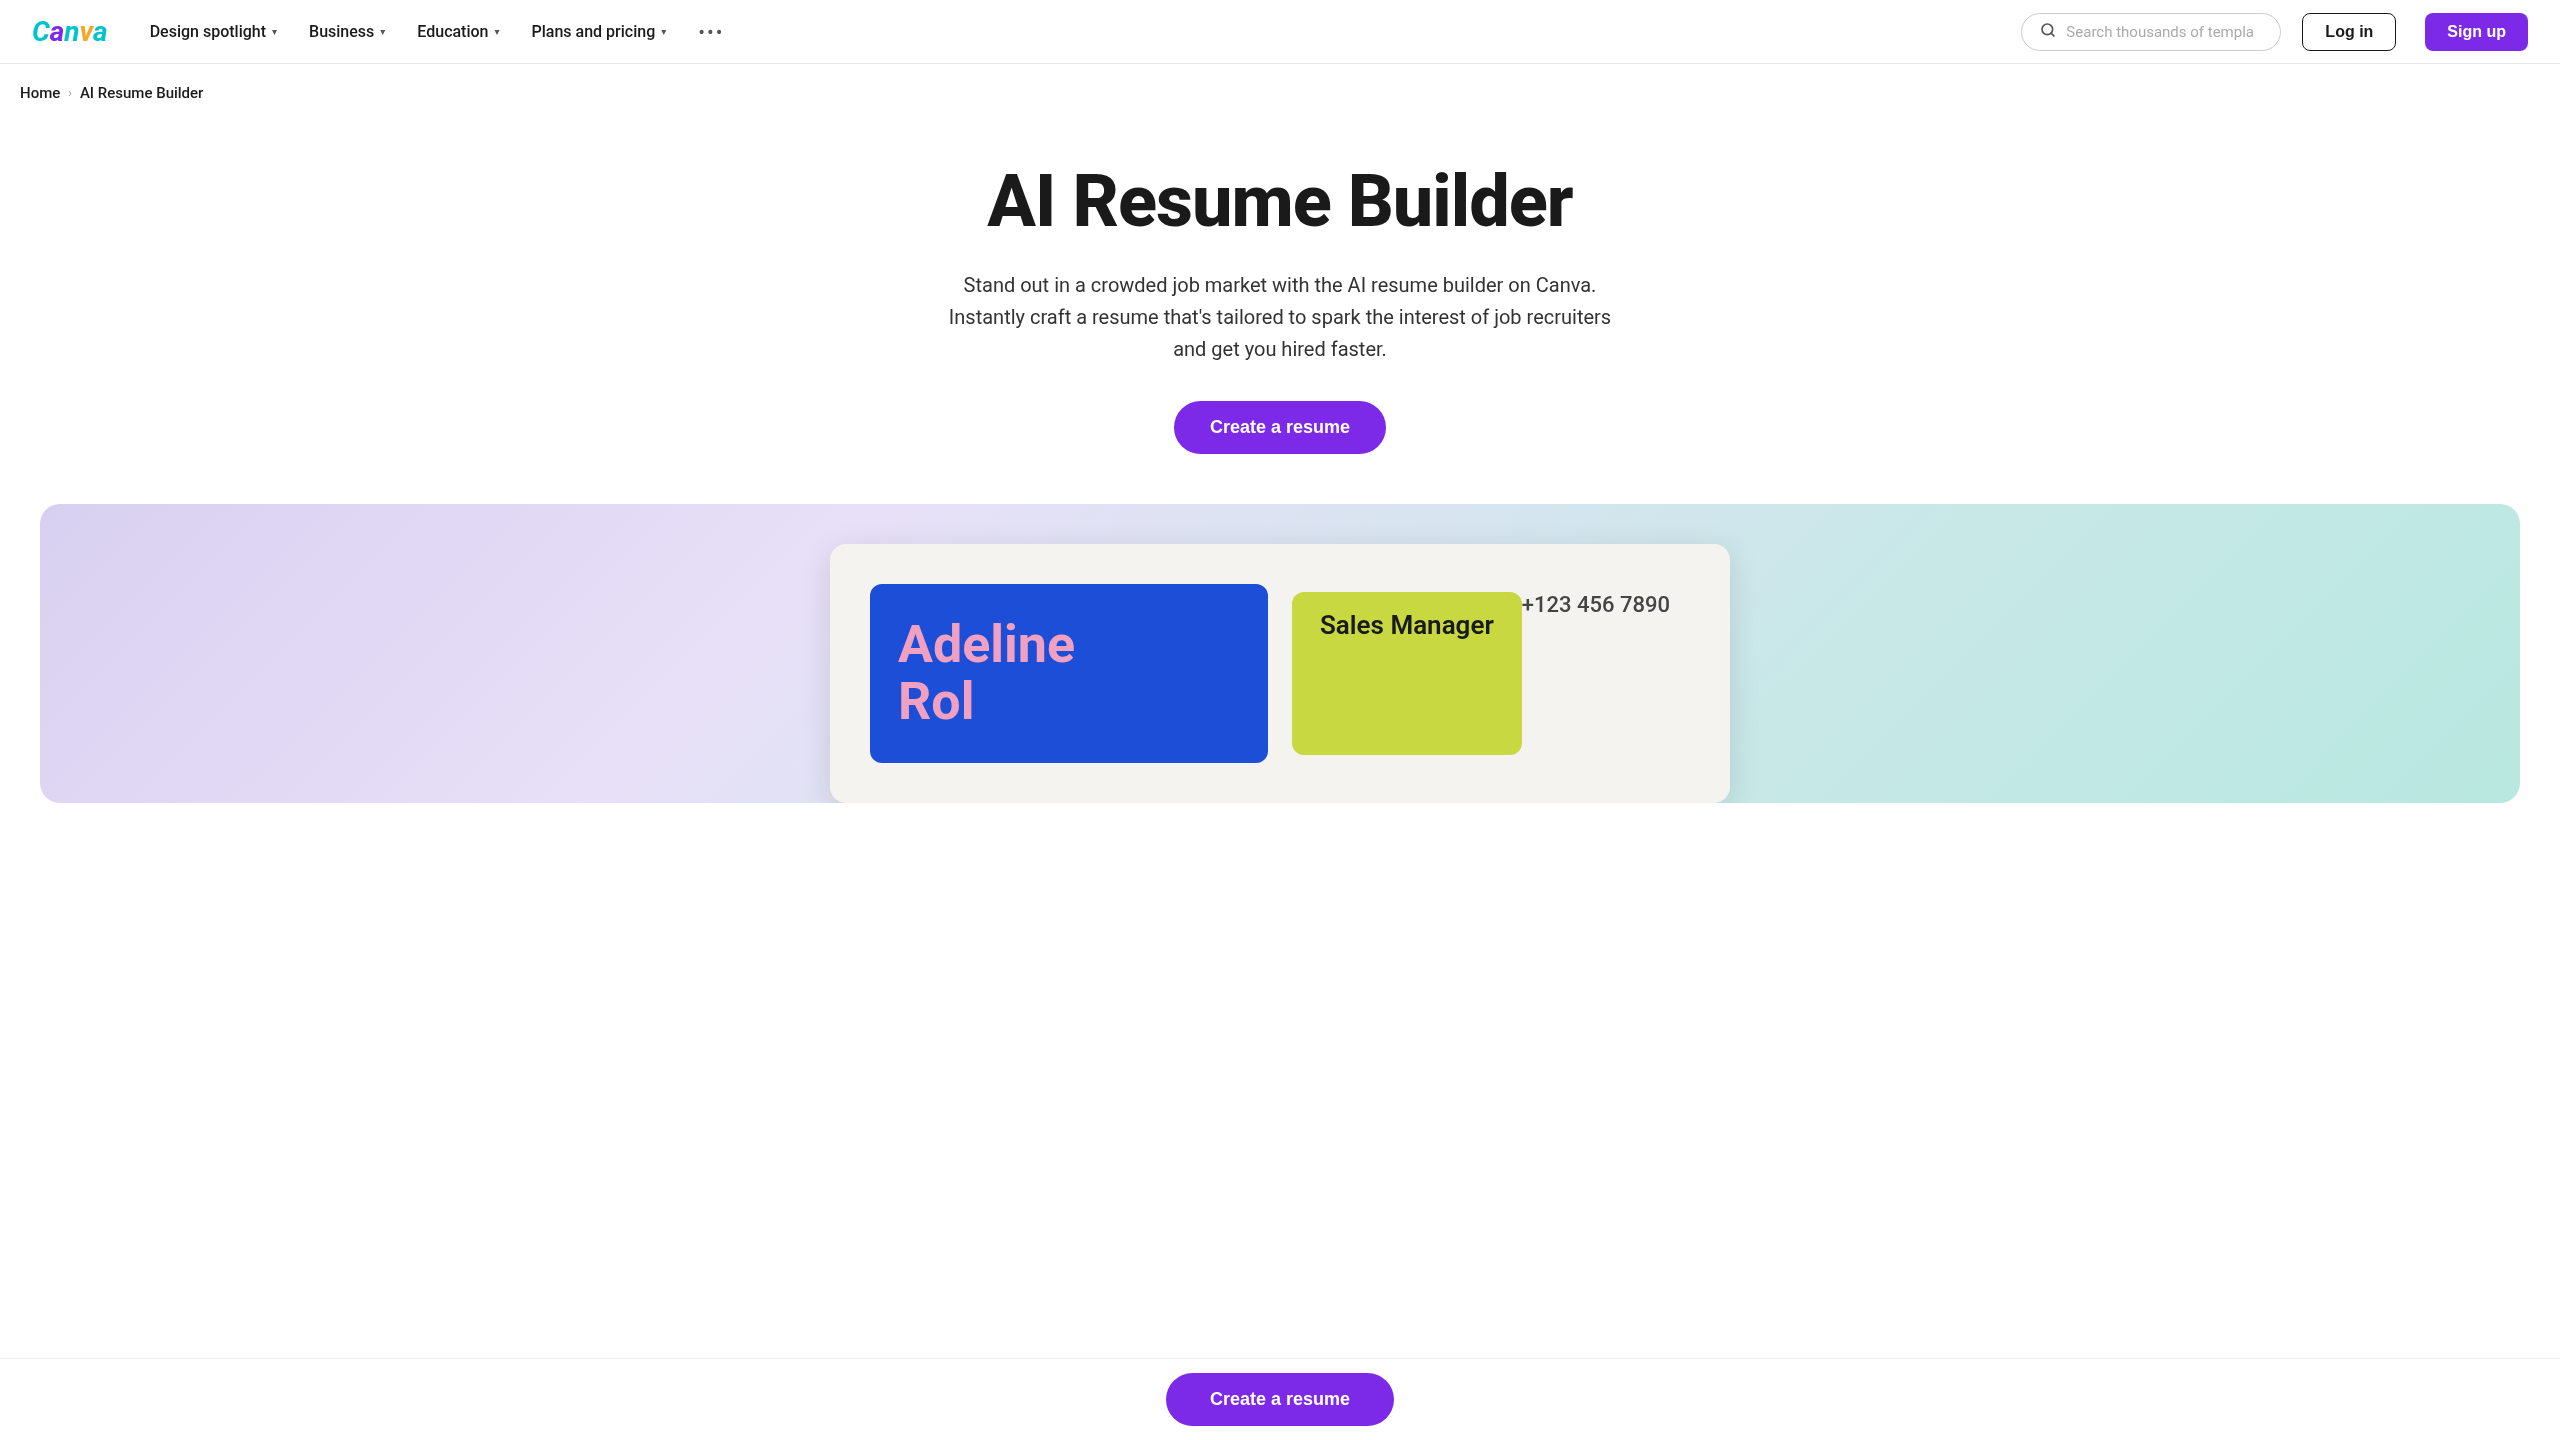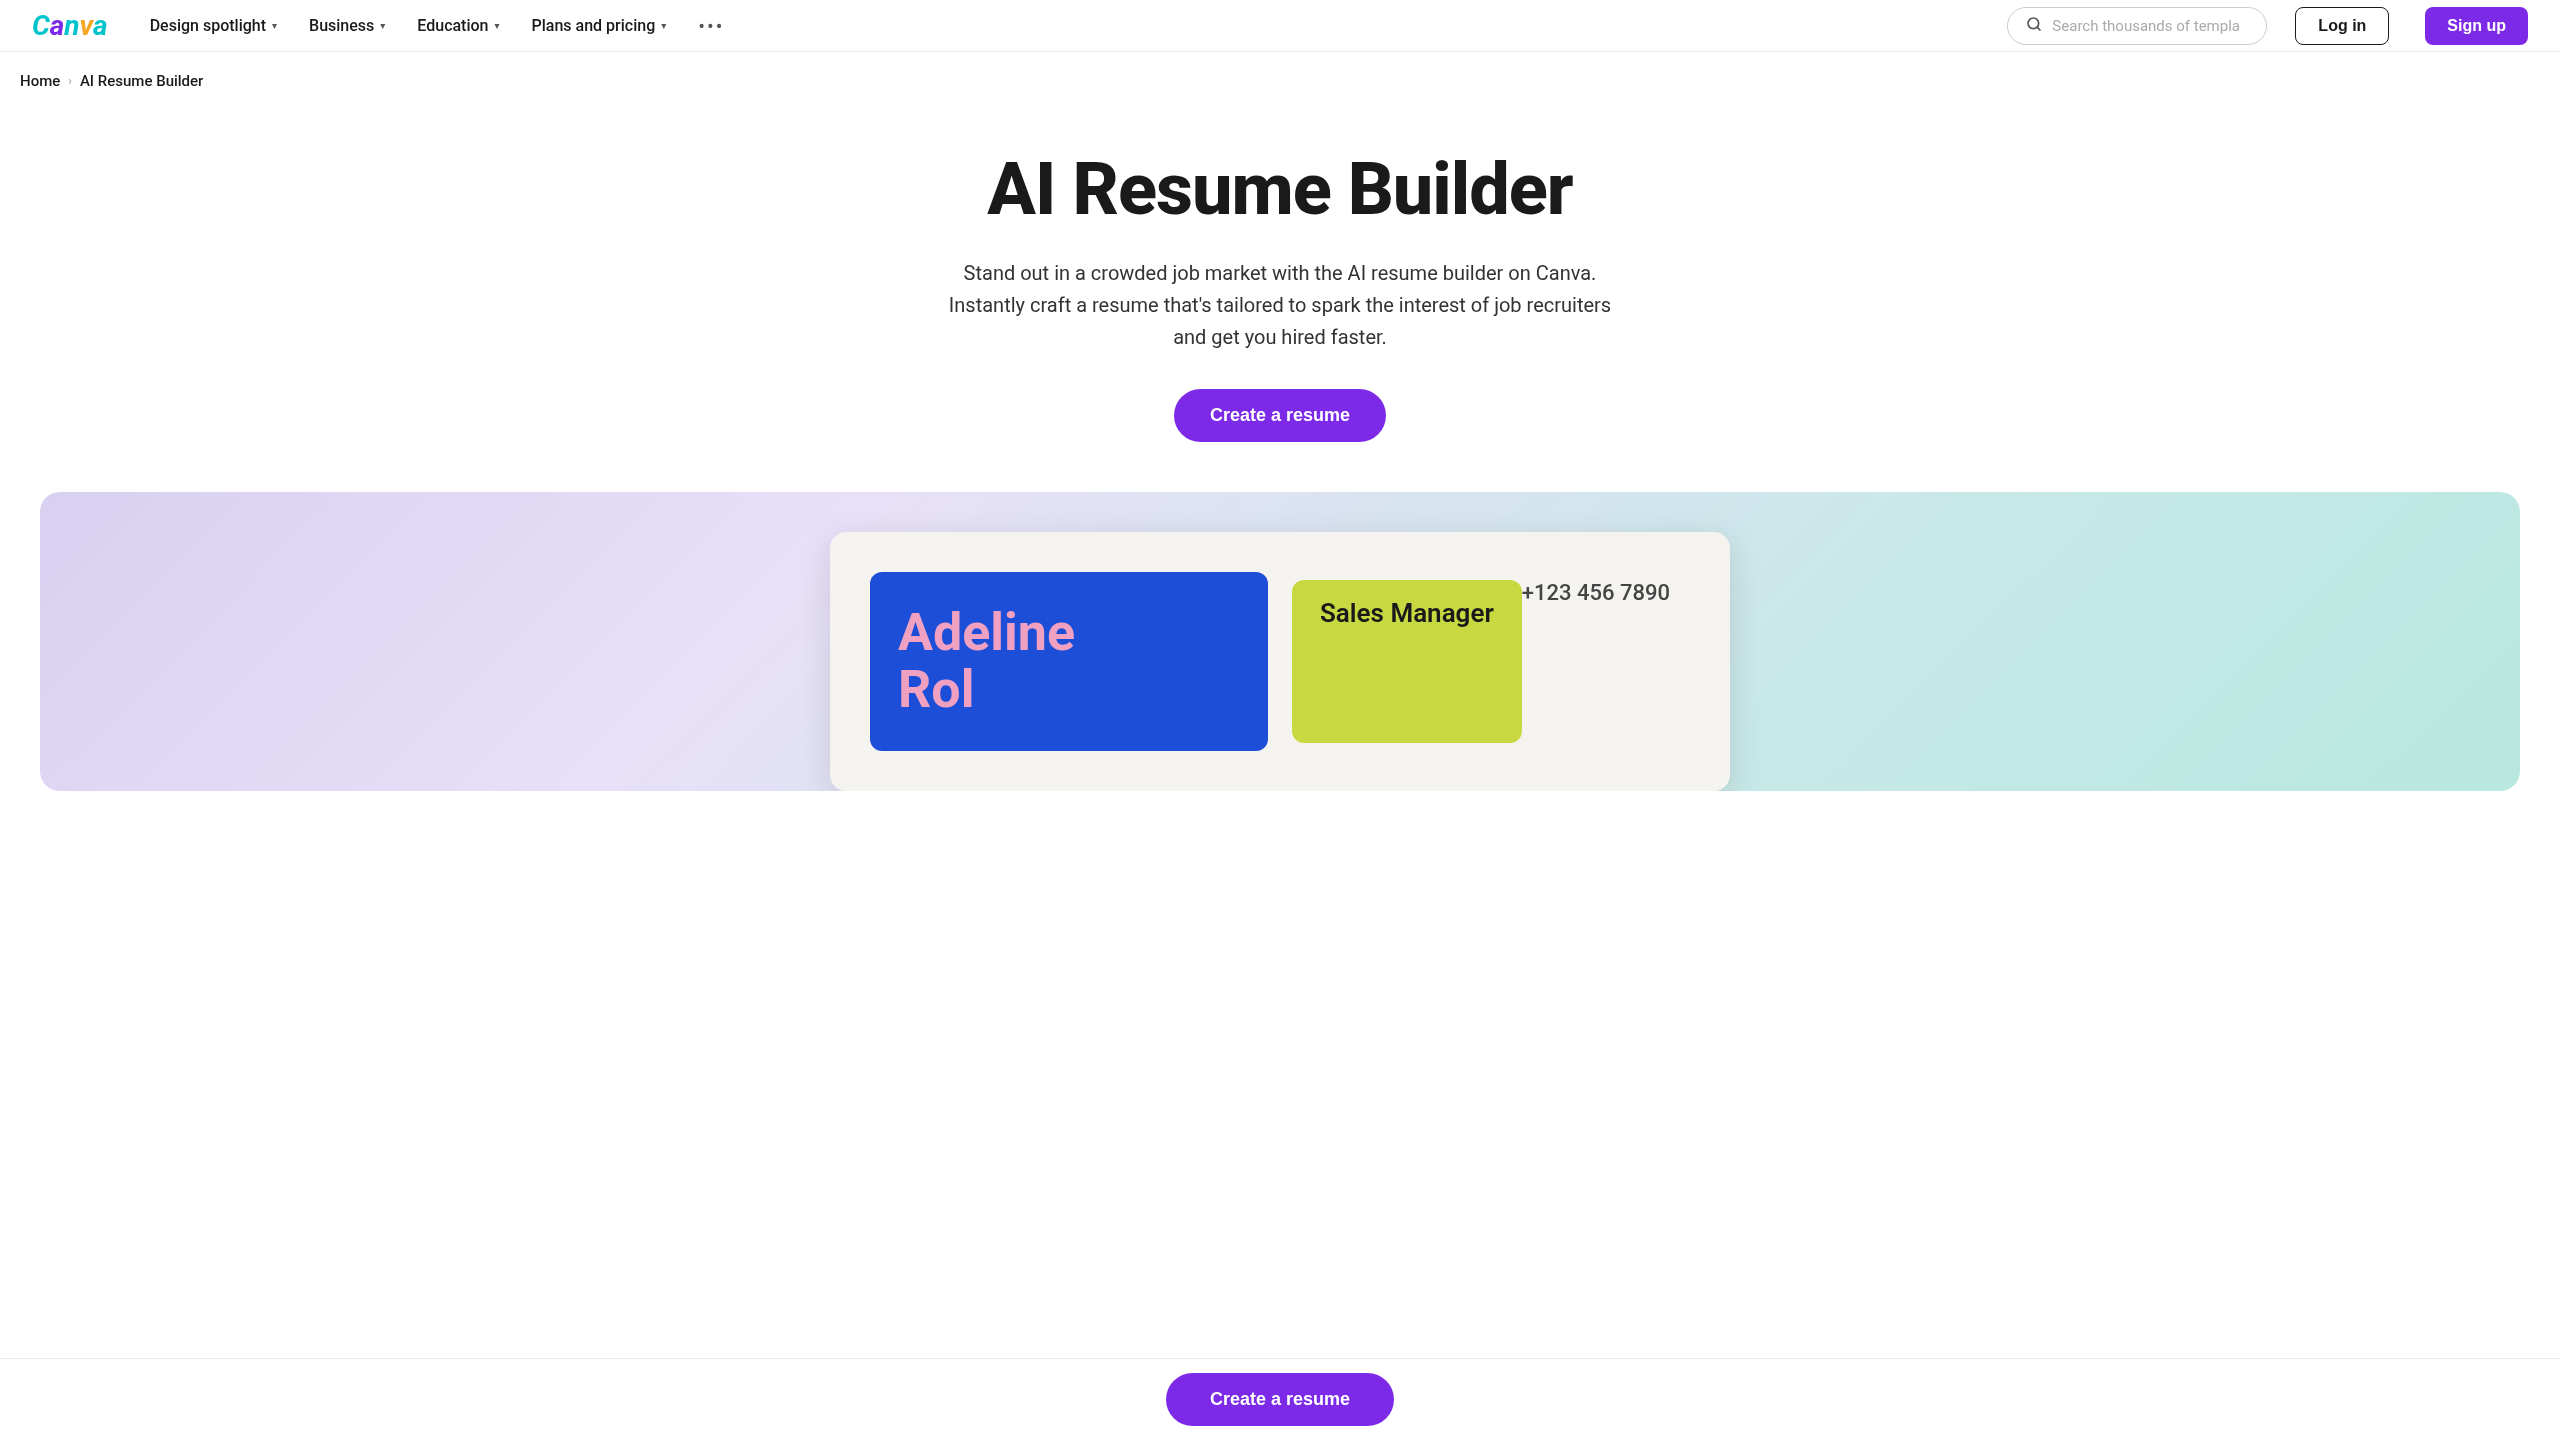--- a/index.html
+++ b/index.html
@@ -13,21 +13,21 @@
       background: #fff;
       color: #1a1a1a;
       min-height: 100vh;
     }
 
     
     .navbar {
       display: flex;
       align-items: center;
       padding: 0 32px;
-      height: 52px;
+      height: 64px;
       border-bottom: 1px solid #e8e8e8;
       background: #fff;
       gap: 4px;
     }
 
     .logo {
       margin-right: 24px;
       flex-shrink: 0;
     }
 
@@ -72,21 +72,21 @@
       border-radius: 8px;
       cursor: pointer;
       font-size: 20px;
       color: #555;
       letter-spacing: 2px;
     }
 
     .nav-right {
       display: flex;
       align-items: center;
-      gap: 28px;
+      gap: 21px;
       margin-left: auto;
     }
 
     .search-bar {
       display: flex;
       align-items: center;
       gap: 10px;
       border: 1.5px solid #ccc;
       border-radius: 24px;
       padding: 8px 18px;

